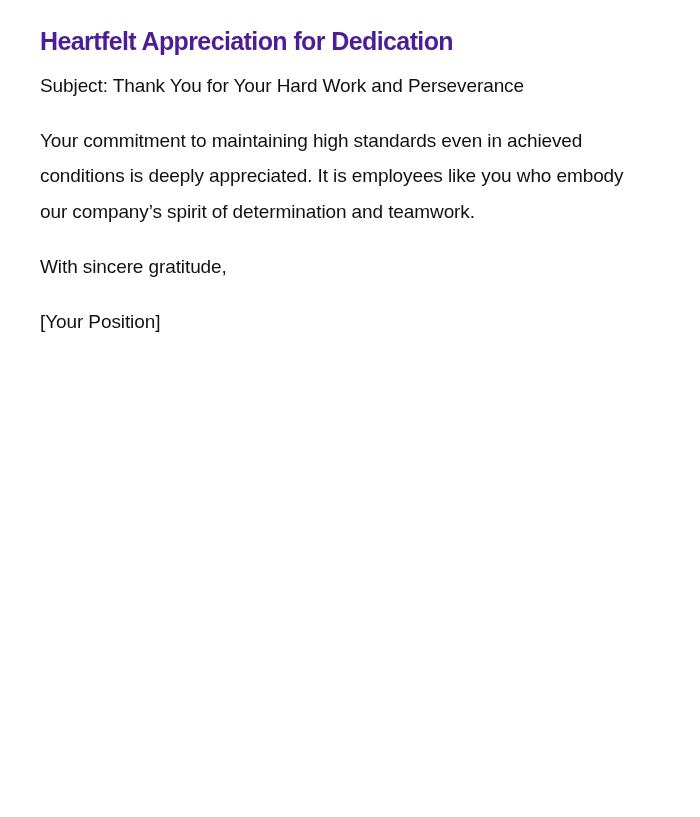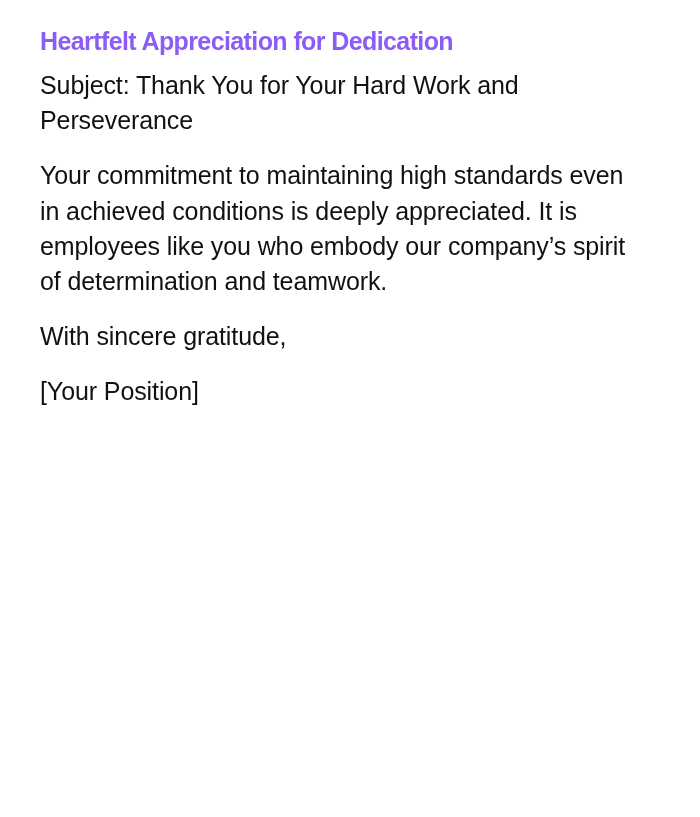--- a/index.html
+++ b/index.html
@@ -20,24 +20,24 @@
       left: 40px;
       top: 24px;
       width: 600px;
     }
     .title {
       font-size: 25px;
       font-weight: bold;
       letter-spacing: -0.6px;
       line-height: 34px;
       margin: 0 0 10px 0;
-      color: #8b5cf6;
+      color: #4c1d95;
     }
     .para {
-      font-size: 25px;
+      font-size: 19px;
       line-height: 35.2px;
       margin: 0 0 20px 0;
       letter-spacing: -0.1px;
     }
   </style>
 </head>
 <body>
 
 <div class="doc">
   <h1 class="title">Heartfelt Appreciation for Dedication</h1>

